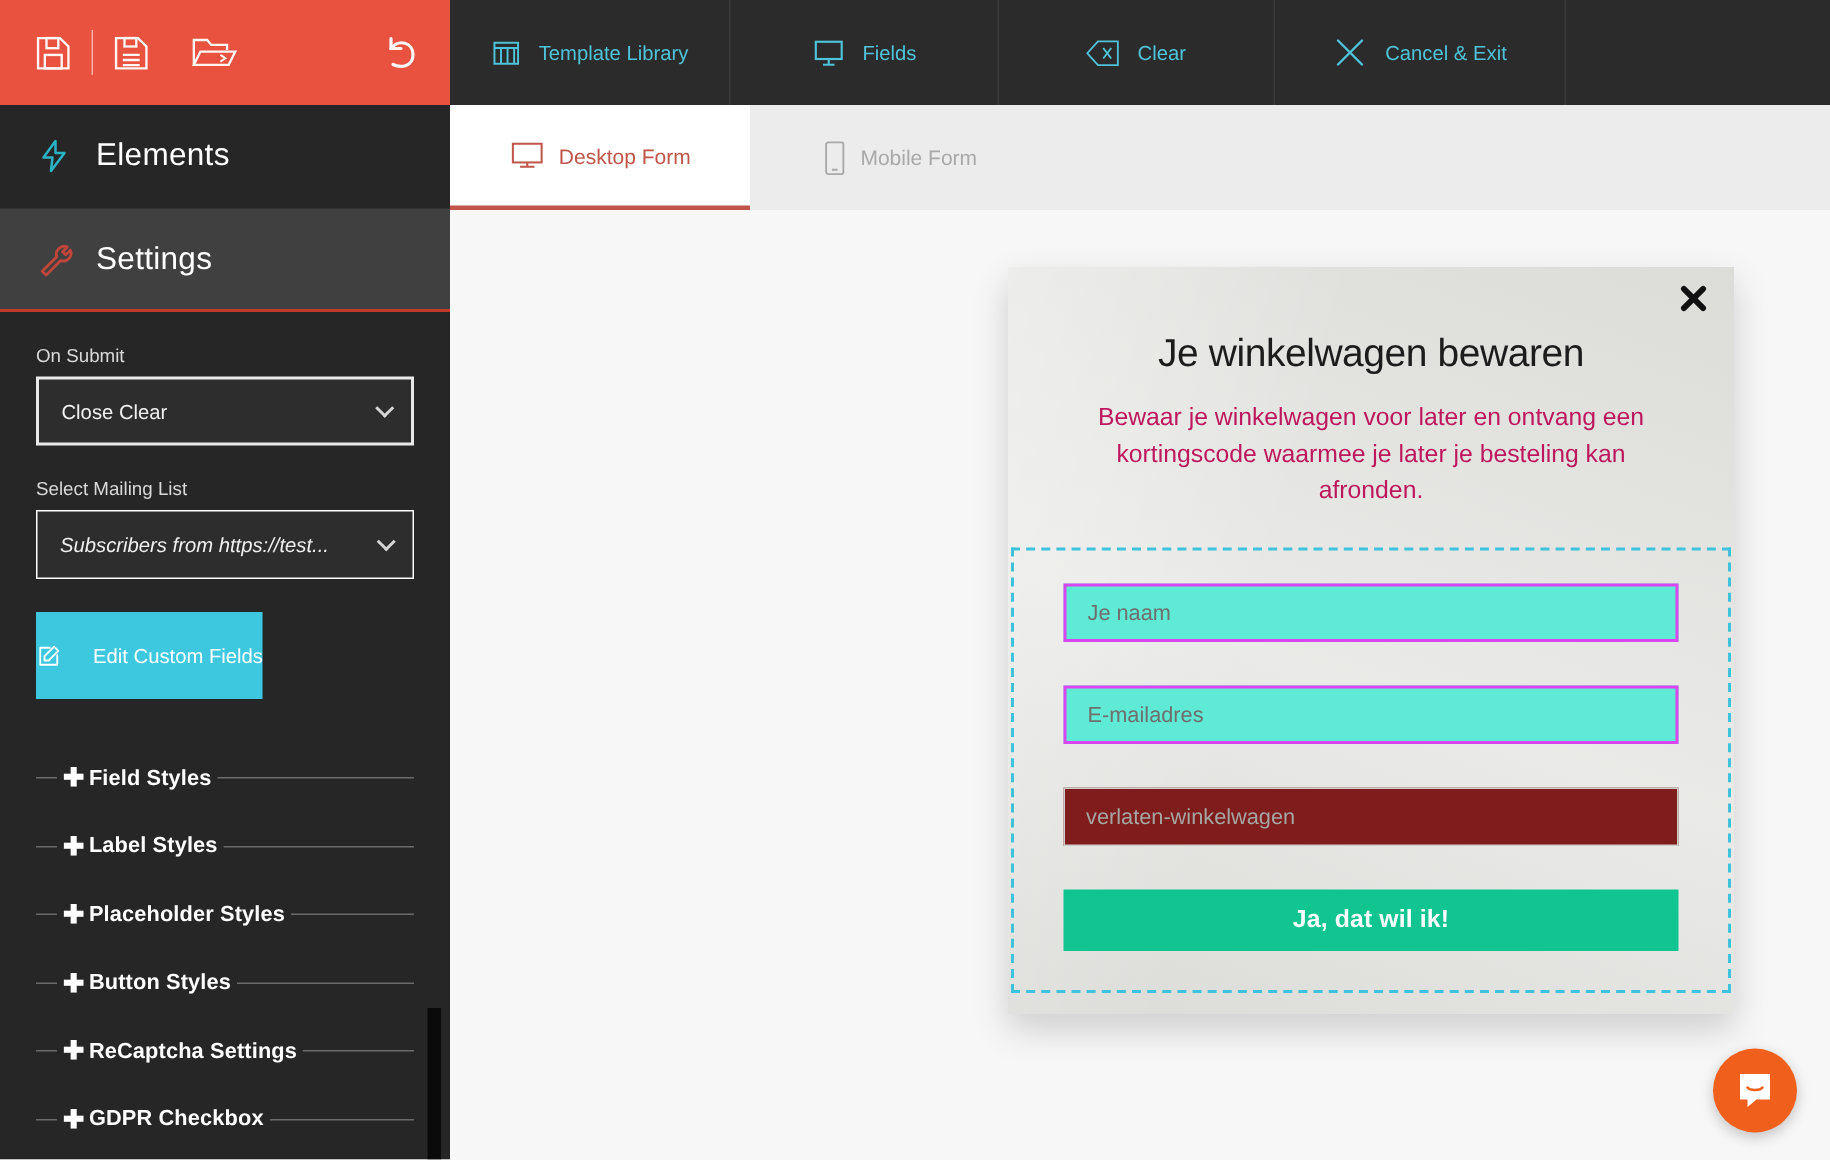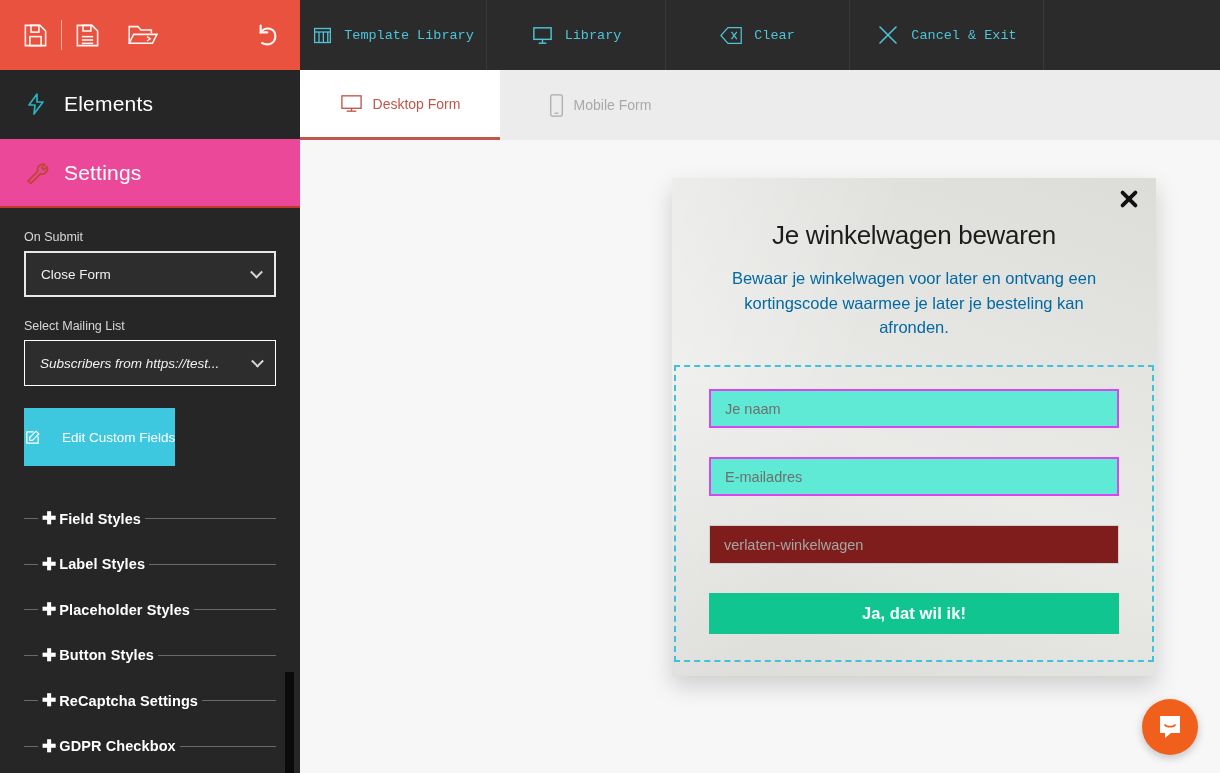--- a/index.html
+++ b/index.html
@@ -42,21 +42,21 @@
     height: 69px;
     cursor: pointer;
     border-bottom: 1px solid transparent;
   }
   .nav-row .nav-ico { width: 34px; display: flex; align-items: center; }
   .nav-row .nav-label {
     font-size: 21px; color: #ffffff; font-weight: 400;
     margin-left: 6px; letter-spacing: .2px;
   }
   .nav-elements { background: #262626; }
-  .nav-settings { background: #ec4899; border-bottom: 2px solid #c0392b; }
+  .nav-settings { background: #404040; border-bottom: 2px solid #c0392b; }
 
   .settings-body { padding: 22px 24px 0 24px; position: relative; }
   .field-label {
     font-size: 12.5px; color: #d8d8d8;
     margin-bottom: 7px; font-weight: 400;
   }
   .select-wrap {
     position: relative;
     height: 46px; margin-bottom: 22px;
     border: 2px solid #e9e9e9; background: #2d2d2d;
@@ -113,21 +113,20 @@
     width: 920px; height: 70px;
     background: #2b2b2b;
     display: flex; align-items: stretch;
     z-index: 20;
   }
   .top-item {
     display: flex; align-items: center; justify-content: center;
     gap: 11px; cursor: pointer;
     border-right: 1px solid #3a3a3a;
     padding: 0 10px;
-    font-family: Liberation Mono, monospace;
   }
   .top-item .ti-label { font-size: 13.5px; color: #4ec3d9; }
   .top-item .ti-ico { display: flex; align-items: center; color: #4ec3d9; }
   .ti-template { width: 187px; }
   .ti-preview  { width: 179px; }
   .ti-clear    { width: 184px; }
   .ti-cancel   { width: 194px; }
   .ti-proceed {
     width: 176px; background: #3ec8e0; border-right: none;
   }
@@ -184,21 +183,21 @@
     display: flex; align-items: center; justify-content: center;
     cursor: pointer; z-index: 6;
   }
   .modal-inner { position: relative; z-index: 4; padding: 42px 36px 0 36px; }
   .modal-title {
     font-size: 26px; font-weight: 400; color: #1c1c1c;
     text-align: center; letter-spacing: -.3px;
     line-height: 1.2;
   }
   .modal-sub {
-    font-size: 16.5px; color: #0369a1; text-align: center;
+    font-size: 16.5px; color: #be185d; text-align: center;
     line-height: 1.48; margin-top: 15px;
     padding: 0 6px;
   }
   .form-zone {
     position: relative; z-index: 5;
     margin: 26px 2px 0 2px;
     border: 2px dashed #3fc3dd;
     padding: 22px 33px 26px 33px;
   }
   .ff {
@@ -293,21 +292,21 @@
           <path d="M20 4a5 5 0 00-6.7 6.2L4 19.5 6.5 22l9.3-9.3A5 5 0 0022 6l-3 3-2-2z"></path>
         </svg>
       </span>
       <span class="nav-label">Settings</span>
     </div>
 
     <div class="settings-body">
 
       <div class="field-label">On Submit</div>
       <div class="select-wrap">
-        <span class="sel-val">Close Form</span>
+        <span class="sel-val">Close Clear</span>
         <span class="caret"></span>
       </div>
 
       <div class="field-label">Select Mailing List</div>
       <div class="select-wrap thin">
         <span class="sel-val">Subscribers from https://test...</span>
         <span class="caret"></span>
       </div>
 
       <button class="ecf-btn">
@@ -377,21 +376,21 @@
       <span class="ti-label">Template Library</span>
     </div>
     <div class="top-item ti-preview">
       <span class="ti-ico">
         <svg width="23" height="23" viewBox="0 0 24 24" fill="none" stroke="currentColor" stroke-width="1.5">
           <rect x="3" y="4" width="18" height="12"></rect>
           <line x1="12" y1="16" x2="12" y2="20"></line>
           <line x1="8" y1="20" x2="16" y2="20"></line>
         </svg>
       </span>
-      <span class="ti-label">Library</span>
+      <span class="ti-label">Fields</span>
     </div>
     <div class="top-item ti-clear">
       <span class="ti-ico">
         <svg width="23" height="21" viewBox="0 0 26 22" fill="none" stroke="currentColor" stroke-width="1.4">
           <path d="M9 2h15v18H9L1 11z"></path>
           <line x1="13" y1="7" x2="19" y2="15"></line>
           <line x1="19" y1="7" x2="13" y2="15"></line>
         </svg>
       </span>
       <span class="ti-label">Clear</span>

